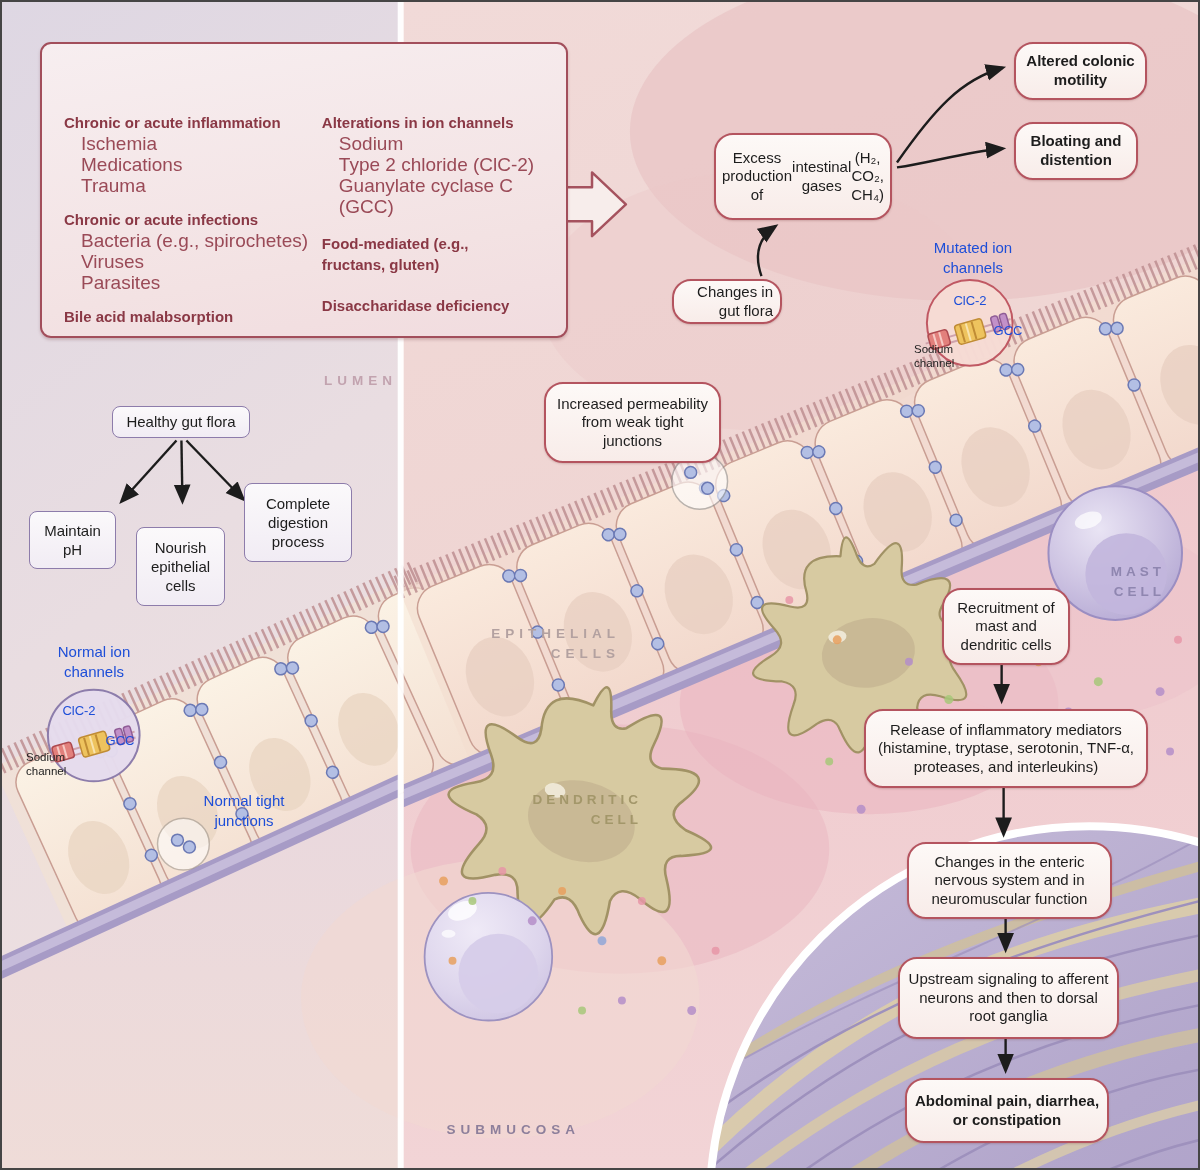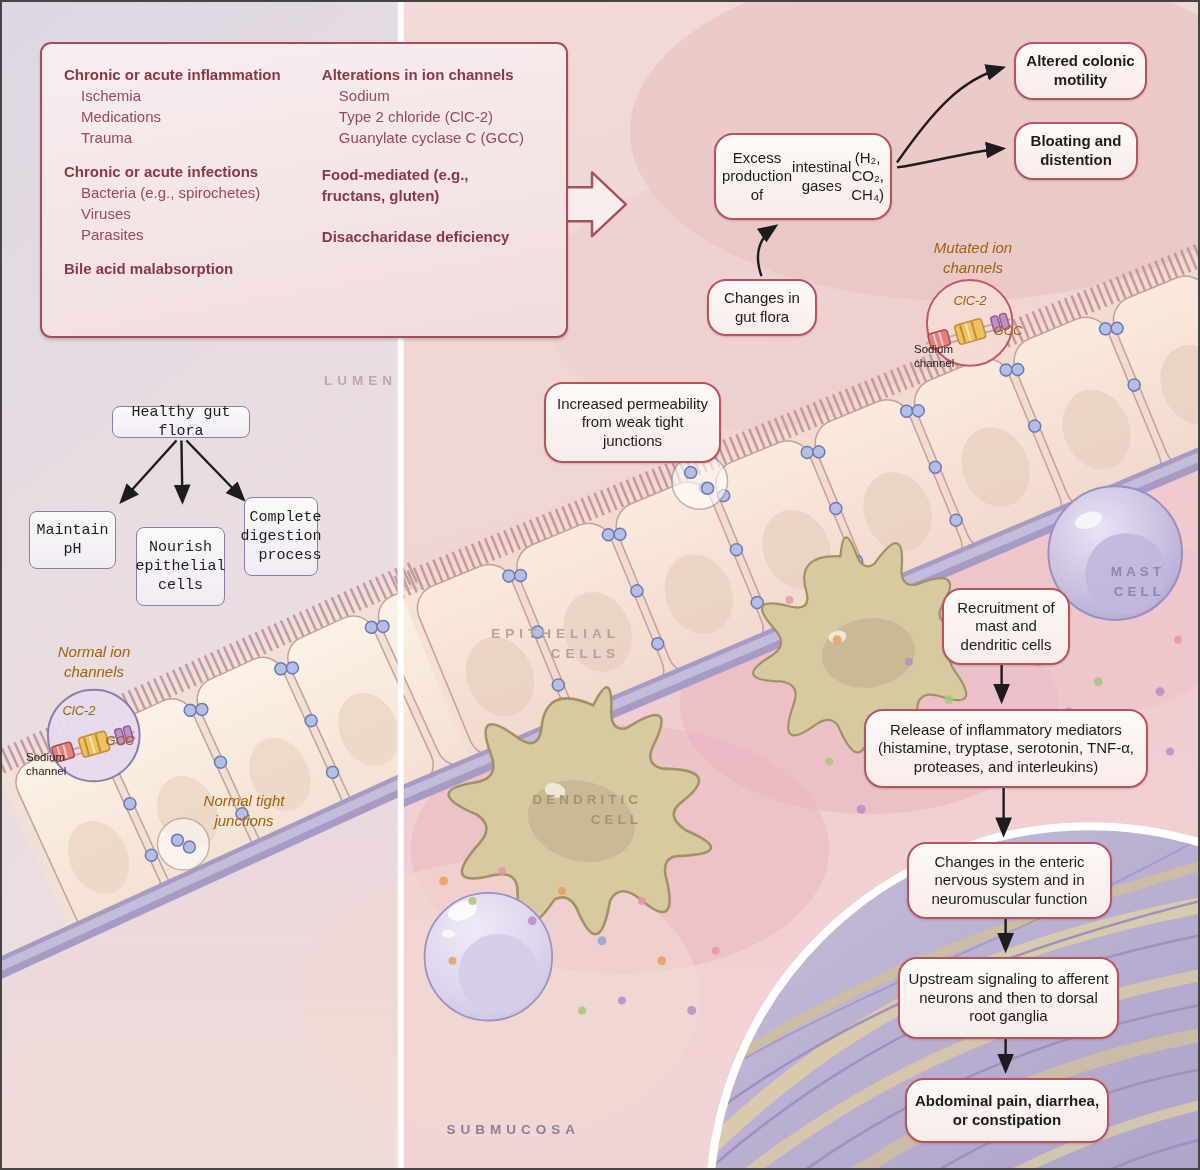--- a/index.html
+++ b/index.html
@@ -19,40 +19,40 @@
     color:#1d1d1d;font-size:15px;line-height:1.24;text-align:center;
     display:flex;align-items:center;justify-content:center;
     padding:5px 7px;box-shadow:0 1px 2px rgba(120,60,60,.25);
   }
   .rbox.bold{font-weight:bold;}
   
   .pbox{
     background:linear-gradient(180deg,#fbf9fb 0%,#f1ecf4 100%);
     border:1.8px solid #8d7cab;border-radius:8px;
     color:#1d1d1d;font-size:15px;line-height:1.28;text-align:center;
-    display:flex;align-items:center;justify-content:center;padding:4px 6px;font-family:Liberation Mono, monospace;
+    display:flex;align-items:center;justify-content:center;padding:4px 6px;
   }
   
   #causes{
     left:38px;top:40px;width:528px;height:296px;
     background:linear-gradient(170deg,#f7eef0 0%,#f3e2e3 70%,#f1dcdf 100%);
     border:2.5px solid #a24e5b;border-radius:11px;
     padding:20px 22px;box-shadow:0 2px 3px rgba(110,50,60,.25);
   }
   #causes .title{font-size:15.5px;font-weight:bold;color:#7d2d3c;margin-bottom:27px;}
-  #causes .cols{display:flex;}
+  #causes .cols{display:flex;margin-top:48px;}
   #causes .col1{width:260px;}
   #causes .col2{width:224px;}
   .grp{margin-bottom:13px;}
   .grp .h{font-weight:bold;color:#8a3845;font-size:15px;line-height:21px;}
-  .grp .it{color:#9a4a57;font-size:15px;line-height:21px;padding-left:17px;}
+  .grp .it{color:#9a4a57;font-size:19px;line-height:21px;padding-left:17px;}
   
   .zone{letter-spacing:5px;font-size:13.5px;font-weight:bold;text-align:right;line-height:1.45;}
   
-  .ann{color:#a16207;font-size:15px;line-height:1.3;text-align:center;font-style:italic;}
+  .ann{color:#1d4ed8;font-size:15px;line-height:1.3;text-align:center;}
   .tiny{color:#222;font-size:11.5px;line-height:1.25;}
 </style>
 </head>
 <body>
 
 <div id="stage">
 
 <svg id="art" viewBox="0 0 1200 1170">
   <defs>
     <linearGradient id="bgL" x1="0" y1="0" x2="0.25" y2="1">
@@ -372,33 +372,33 @@
 
 <div class="abs rbox bold" style="left:1012px;top:40px;width:133px;height:58px;">Altered colonic motility</div>
 <div class="abs rbox bold" style="left:1012px;top:120px;width:124px;height:58px;">Bloating and distention</div>
 
 <div class="abs rbox" style="left:712px;top:131px;width:178px;height:87px;flex-direction:row;">
   <div>Excess production of</div>
   <div>intestinal gases</div>
   <div>(H₂, CO₂, CH₄)</div>
 </div>
 
-<div class="abs rbox" style="left:705px;top:277px;width:110px;height:57px;">Changes in gut flora</div>
+<div class="abs rbox" style="left:670px;top:277px;width:110px;height:45px;text-align:right;">Changes in gut flora</div>
 
 <div class="abs ann" style="left:901px;top:236px;width:140px;">Mutated ion channels</div>
 <div class="abs ann" style="left:943px;top:291px;width:50px;font-size:13px;">ClC-2</div>
 <div class="abs ann" style="left:984px;top:321px;width:44px;font-size:13px;">GCC</div>
 <div class="abs tiny" style="left:912px;top:340px;width:58px;">Sodium channel</div>
 
 <div class="abs rbox" style="left:542px;top:380px;width:177px;height:81px;">Increased permeability from weak tight junctions</div>
 
 <div class="abs pbox" style="left:110px;top:404px;width:138px;height:32px;">Healthy gut flora</div>
 <div class="abs pbox" style="left:27px;top:509px;width:87px;height:58px;">Maintain pH</div>
 <div class="abs pbox" style="left:134px;top:525px;width:89px;height:79px;">Nourish epithelial cells</div>
-<div class="abs pbox" style="left:242px;top:495px;width:74px;height:79px;text-align:right;">Complete digestion process</div>
+<div class="abs pbox" style="left:242px;top:481px;width:108px;height:79px;">Complete digestion process</div>
 
 <div class="abs zone" style="left:295px;top:369px;width:100px;color:#c2a3af;">LUMEN</div>
 <div class="abs zone" style="left:428px;top:622px;width:190px;color:#b3a1a0;">EPITHELIAL CELLS</div>
 <div class="abs zone" style="left:505px;top:788px;width:135px;color:#a3976a;letter-spacing:4px;">DENDRITIC CELL</div>
 <div class="abs zone" style="left:1087px;top:560px;width:76px;color:#8f86b0;letter-spacing:4px;">MAST CELL</div>
 <div class="abs zone" style="left:438px;top:1118px;width:140px;color:#8d7f9b;">SUBMUCOSA</div>
 
 <div class="abs ann" style="left:27px;top:640px;width:130px;">Normal ion channels</div>
 <div class="abs ann" style="left:52px;top:701px;width:50px;font-size:13px;">ClC-2</div>
 <div class="abs ann" style="left:96px;top:731px;width:44px;font-size:13px;">GCC</div>

